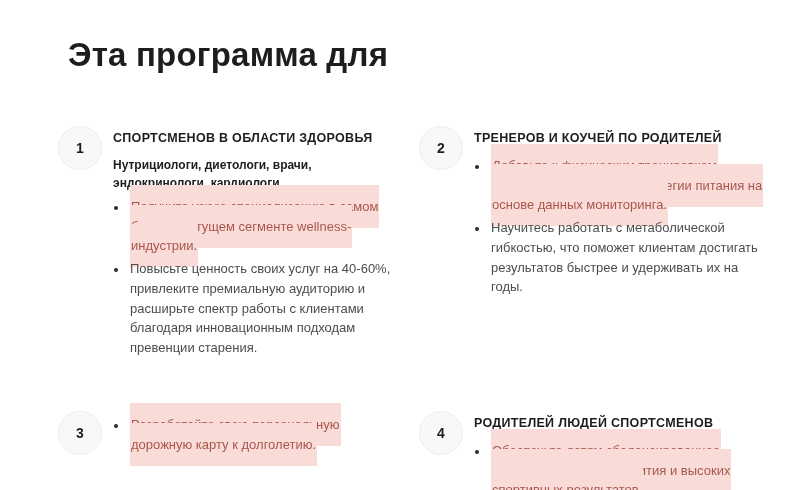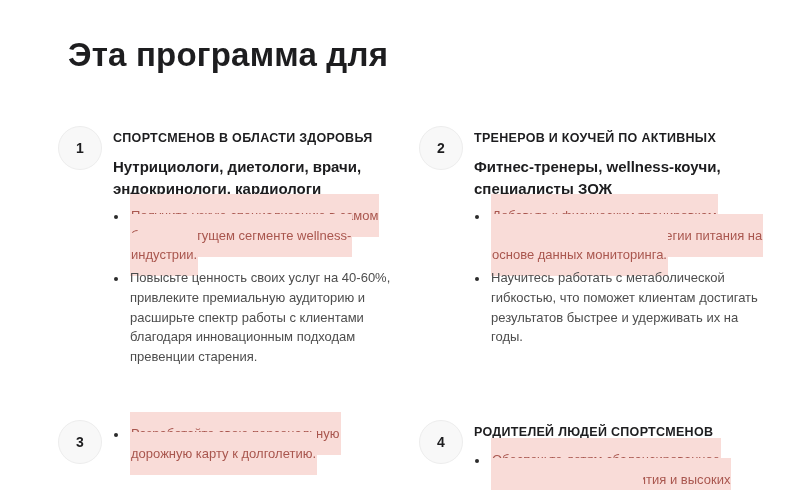--- a/index.html
+++ b/index.html
@@ -53,21 +53,21 @@
   .block-heading {
     margin: 0 0 9px 0;
     font-size: 12.5px;
     font-weight: 800;
     letter-spacing: 0.3px;
     color: #1d1d1f;
     line-height: 1.35;
   }
   .block-sub {
     margin: 0 0 5px 0;
-    font-size: 15px;
+    font-size: 12px;
     font-weight: 700;
     color: #1d1d1f;
     line-height: 1.5;
   }
   .bullets {
     margin: 0;
     padding-left: 15px;
     font-size: 13px;
     color: #4d4d4d;
     line-height: 1.52;
@@ -98,22 +98,21 @@
         <ul class="bullets">
           <li><span class="hl">Получите узкую специализацию в самом быстрорастущем сегменте wellness-индустрии.</span></li>
           <li><span>Повысьте ценность своих услуг на 40-60%, привлеките премиальную аудиторию и расширьте спектр работы с клиентами благодаря инновационным подходам превенции старения.</span></li>
         </ul>
       </div>
     </div>
 
     <div class="block">
       <div class="num-circle">2</div>
       <div class="block-content">
-        <h3 class="block-heading">ТРЕНЕРОВ И КОУЧЕЙ ПО АКТИВНЫХ</h3>
-        <p class="block-sub">Фитнес-тренеры, wellness-коучи, специалисты ЗОЖ</p>
+        <h3 class="block-heading">ТРЕНЕРОВ И КОУЧЕЙ ПО РОДИТЕЛЕЙ</h3>
         <ul class="bullets">
           <li><span class="hl">Добавьте к физическим тренировкам персонализированные стратегии питания на основе данных мониторинга.</span></li>
           <li><span>Научитесь работать с метаболической гибкостью, что поможет клиентам достигать результатов быстрее и удерживать их на годы.</span></li>
         </ul>
       </div>
     </div>
 
     <div class="block">
       <div class="num-circle">3</div>
       <div class="block-content">

